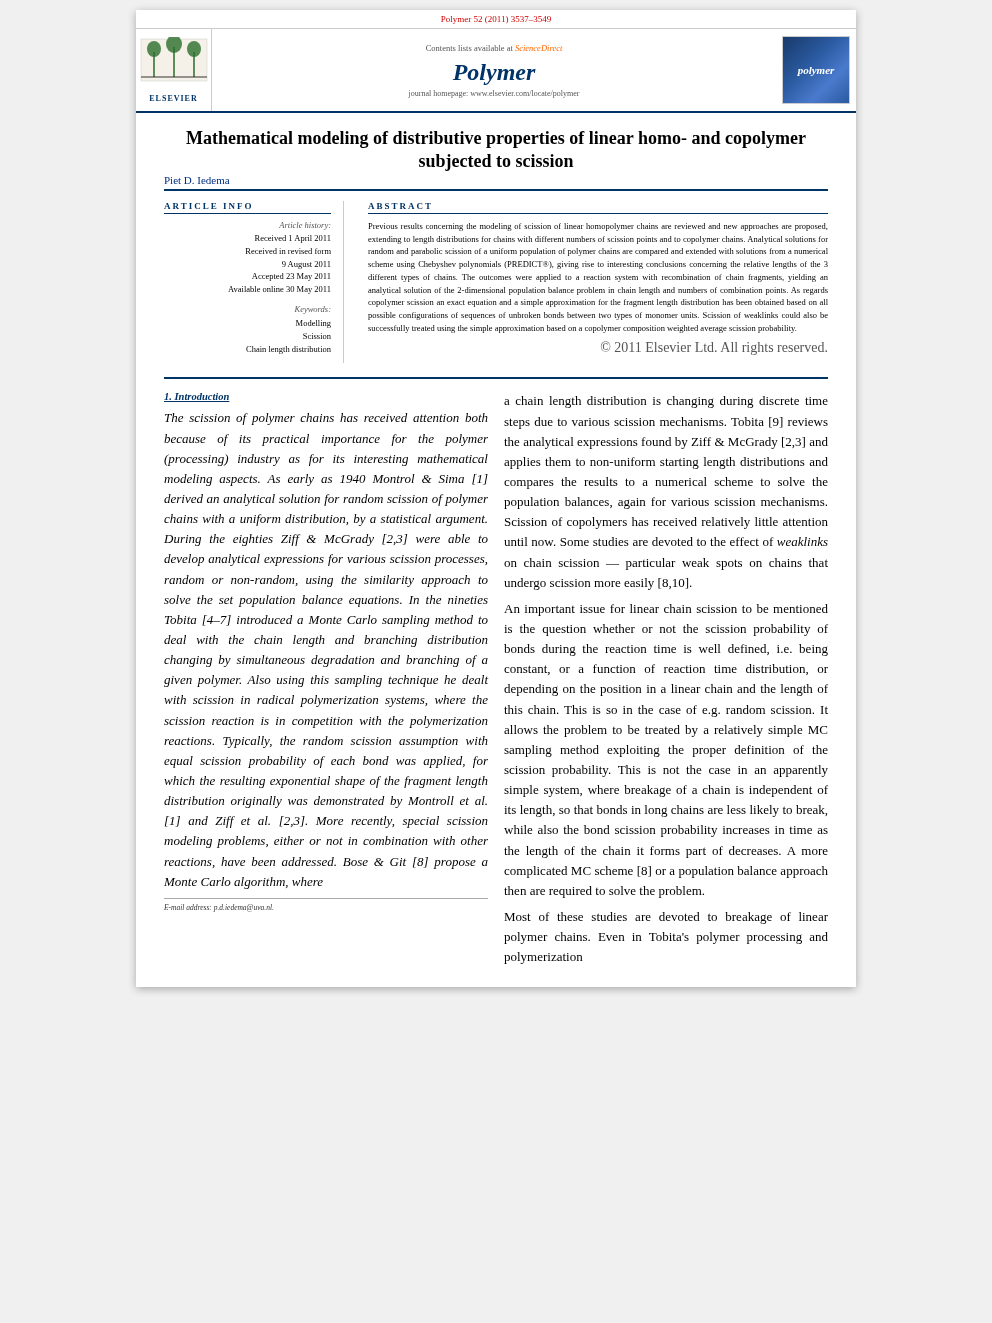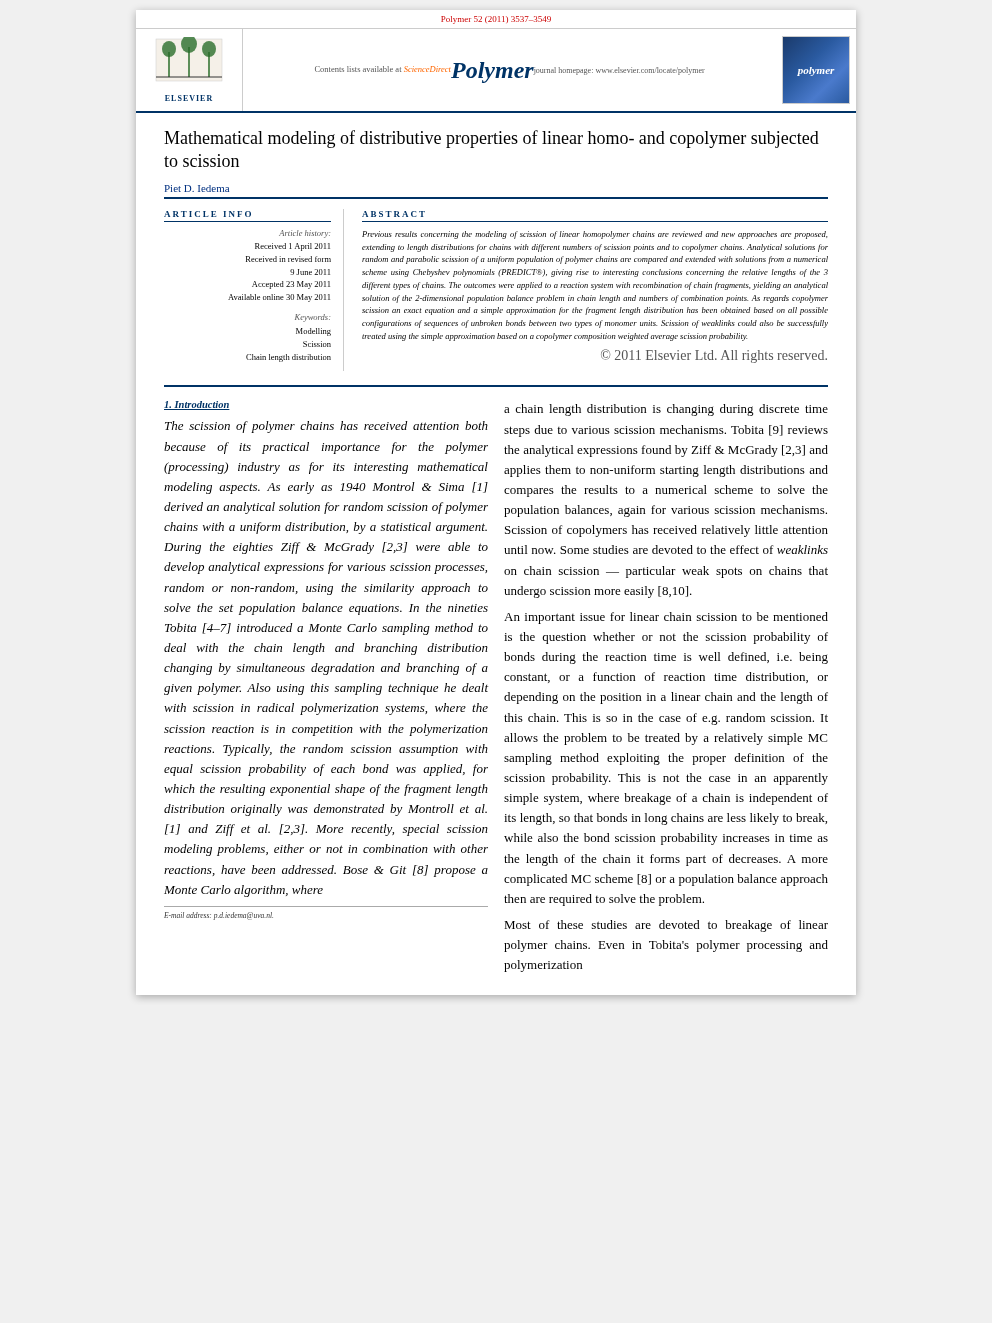--- a/index.html
+++ b/index.html
@@ -28,21 +28,21 @@
       padding: 4px 4px;
     }
     
     .journal-header {
       display: flex;
       align-items: stretch;
       border-bottom: 2px solid #003366;
       background: #fff;
     }
     .header-left {
-      width: 107px;
+      width: 76px;
       padding: 8px;
       display: flex;
       flex-direction: column;
       align-items: center;
       justify-content: center;
       border-right: 1px solid #ccc;
     }
     .elsevier-logo {
       width: 70px;
       height: 55px;
@@ -50,20 +50,21 @@
     .elsevier-text {
       font-size: 8px;
       color: #003366;
       font-weight: bold;
       margin-top: 2px;
       letter-spacing: 1px;
     }
     .header-middle {
       flex: 1;
       display: flex;
+      flex-direction: column;
       align-items: center;
       justify-content: center;
       padding: 6px;
     }
     .sciencedirect-line {
       font-size: 8.5px;
       color: #555;
       margin-bottom: 3px;
     }
     .sciencedirect-link {
@@ -111,41 +112,41 @@
       font-weight: bold;
     }
 
     
     .article-content {
       padding: 14px 28px 14px 28px;
     }
 
     .article-title {
       font-size: 18px;
-      font-weight: normal;
+      font-weight: bold;
       color: #000;
-      margin-bottom: 8px;
       line-height: 1.3;
+      text-align: center;
     }
     .author-name {
       font-size: 11px;
       color: #003080;
       margin-bottom: 3px;
     }
     .affiliation {
       font-size: 9px;
       font-style: italic;
       color: #555;
       margin-bottom: 14px;
     }
 
     
     .two-col {
       display: flex;
-      gap: 18px;
+      gap: 24px;
       margin-bottom: 14px;
       border-top: 2px solid #003366;
       padding-top: 10px;
     }
     .left-col {
       width: 180px;
       flex-shrink: 0;
       border-right: 1px solid #ccc;
       padding-right: 12px;
     }
@@ -180,21 +181,20 @@
     }
     .keywords-list {
       font-size: 8.5px;
       line-height: 1.5;
     }
 
     .abstract-text {
       font-size: 8.5px;
       line-height: 1.5;
       text-align: justify;
-      font-style: italic;
     }
     .copyright-line {
       font-size: 14px;
       text-align: right;
       color: #555;
       margin-top: 5px;
     }
 
     
     .article-body {
@@ -288,21 +288,21 @@
     <div class="article-title">Mathematical modeling of distributive properties of linear homo- and copolymer subjected to scission</div>
     <div class="author-name">Piet D. Iedema</div>
 
     <div class="two-col">
       <div class="left-col">
         <div class="section-label">ARTICLE INFO</div>
         <div class="info-group">
           <div class="article-info-label">Article history:</div>
           <div class="article-info-item">Received 1 April 2011</div>
           <div class="article-info-item">Received in revised form</div>
-          <div class="article-info-item">9 June 2011</div>
+          <div class="article-info-item">9 August 2011</div>
           <div class="article-info-item">Accepted 23 May 2011</div>
           <div class="article-info-item">Available online 30 May 2011</div>
         </div>
         <div class="info-group">
           <div class="article-info-label">Keywords:</div>
           <div class="keywords-list">
             <div>Modelling</div>
             <div>Scission</div>
             <div>Chain length distribution</div>
           </div>

